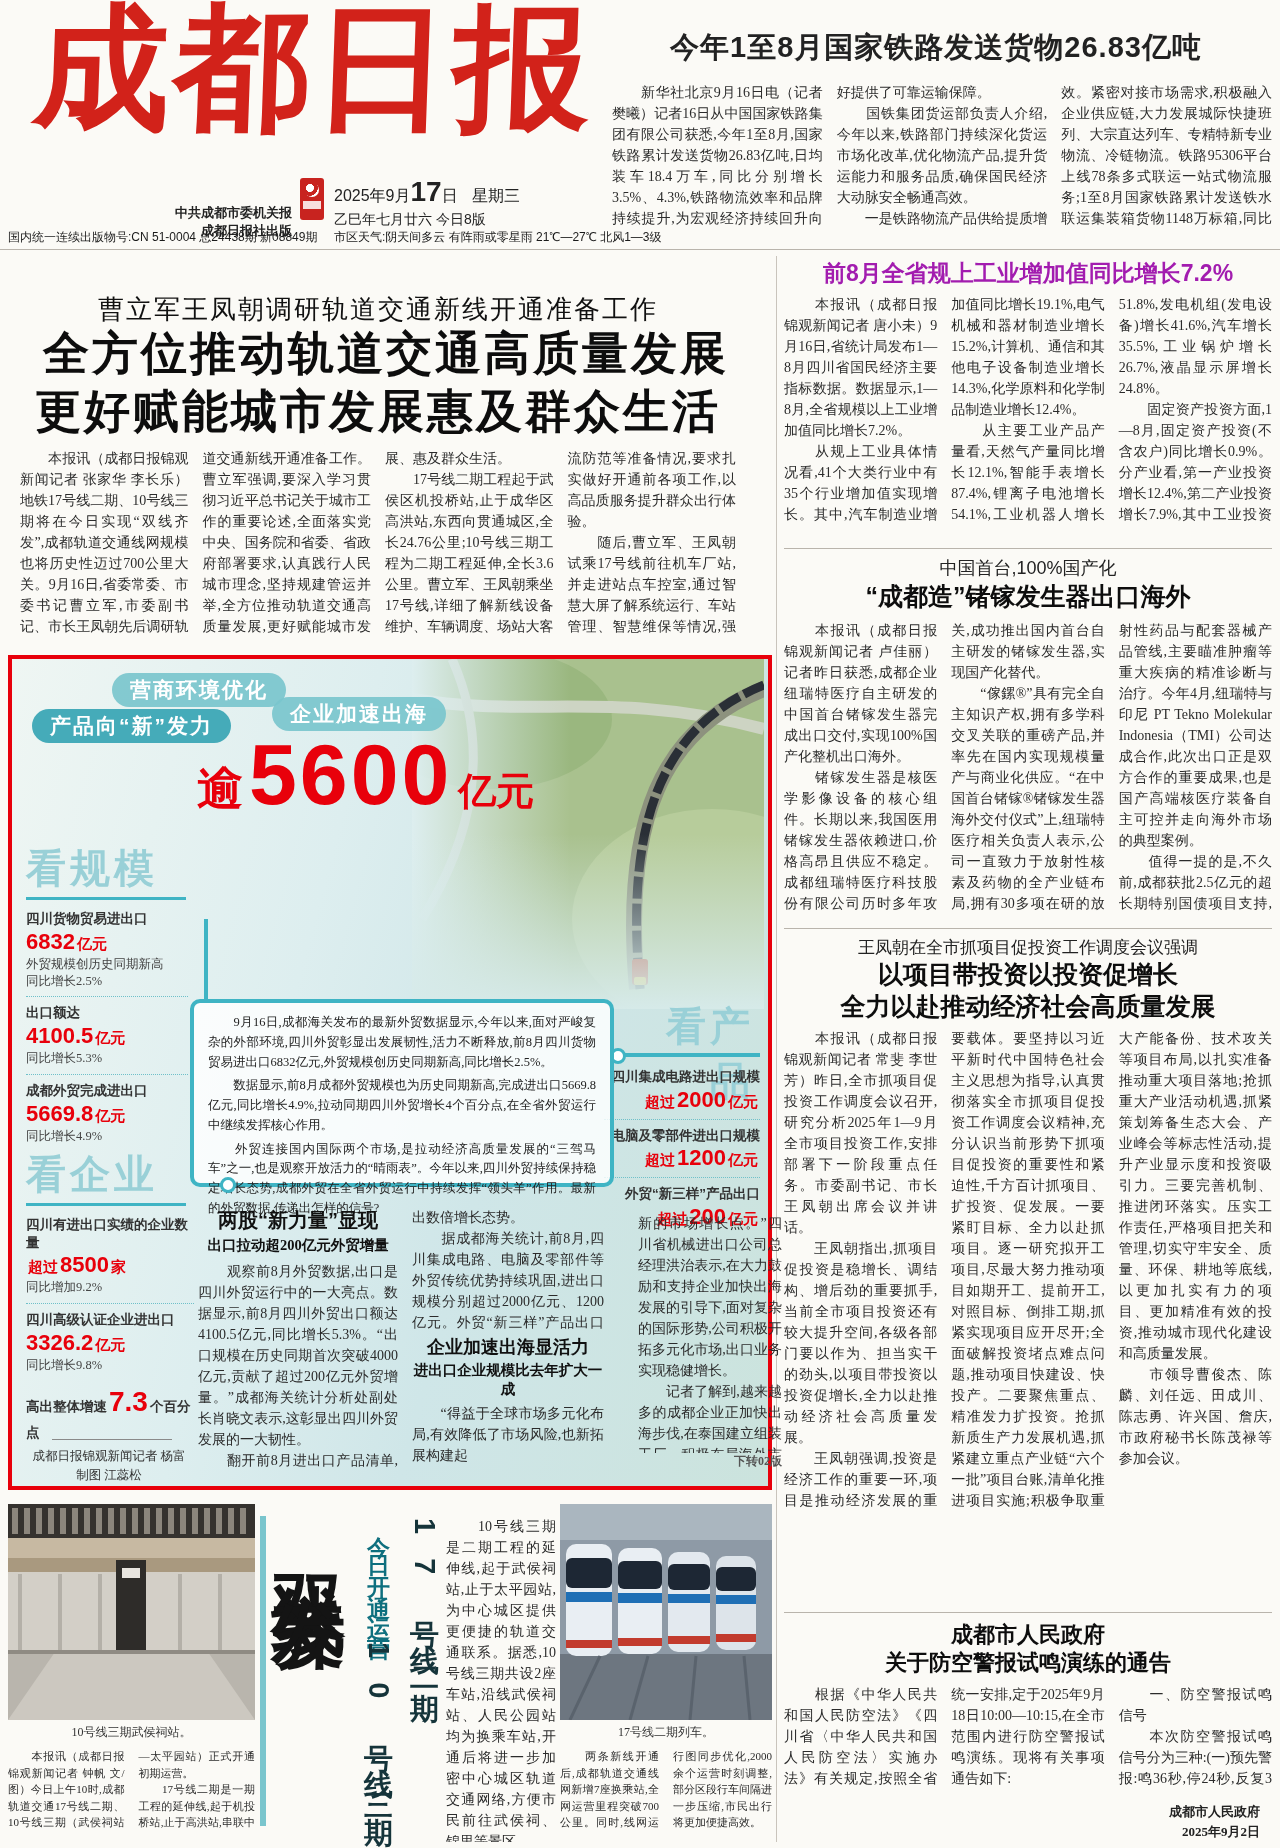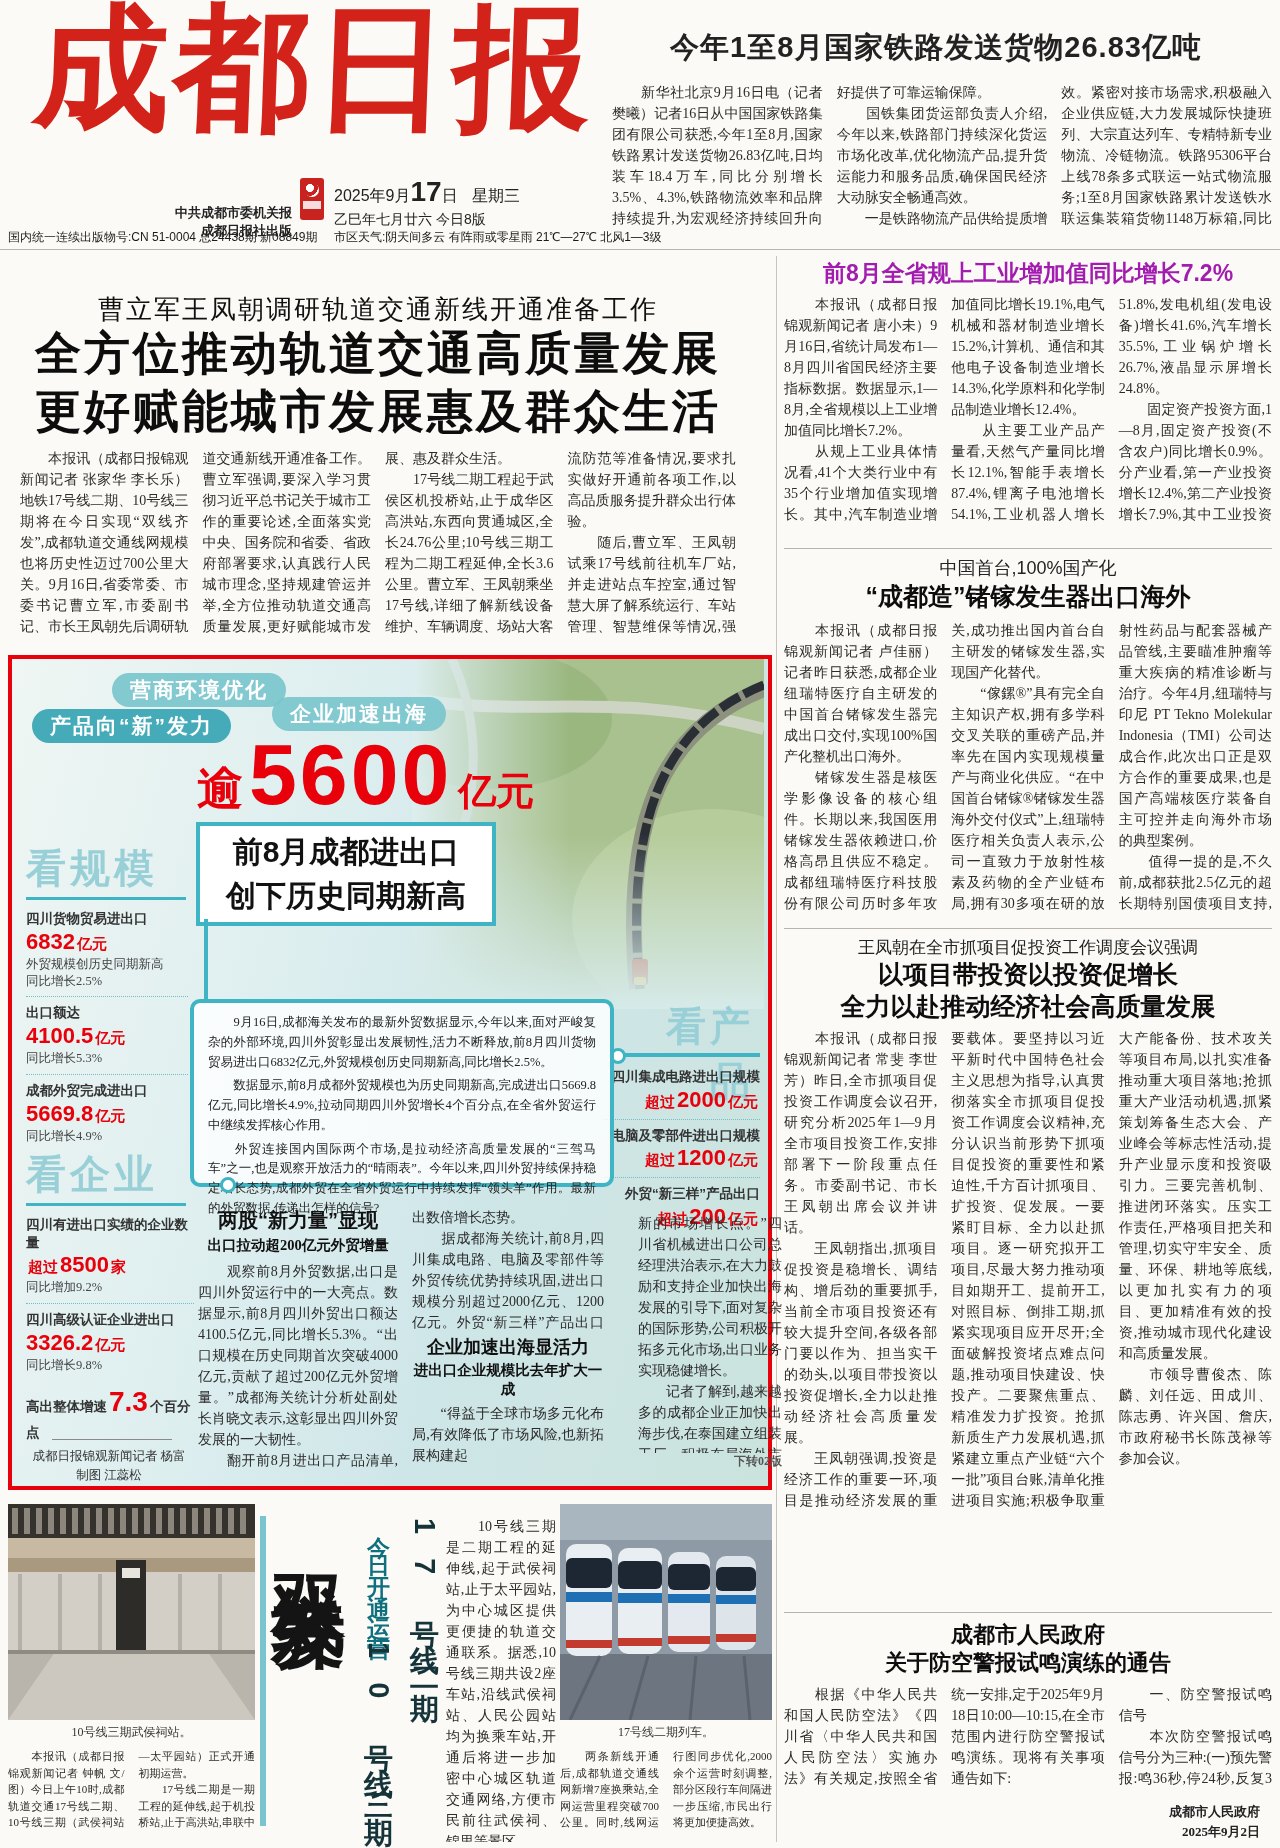--- a/index.html
+++ b/index.html
@@ -97,21 +97,21 @@
 
   <div class="abs h-rail sans ctr" style="left:600px;top:28px;width:672px;">今年1至8月国家铁路发送货物26.83亿吨</div>
   <div class="abs c" style="left:612px;top:82px;width:660px;height:152px;column-count:3;">　　新华社北京9月16日电（记者樊曦）记者16日从中国国家铁路集团有限公司获悉,今年1至8月,国家铁路累计发送货物26.83亿吨,日均装车18.4万车,同比分别增长3.5%、4.3%,铁路物流效率和品牌持续提升,为宏观经济持续回升向好提供了可靠运输保障。
 　　国铁集团货运部负责人介绍,今年以来,铁路部门持续深化货运市场化改革,优化物流产品,提升货运能力和服务品质,确保国民经济大动脉安全畅通高效。
 　　一是铁路物流产品供给提质增效。紧密对接市场需求,积极融入企业供应链,大力发展城际快捷班列、大宗直达列车、专精特新专业物流、冷链物流。铁路95306平台上线78条多式联运一站式物流服务;1至8月国家铁路累计发送铁水联运集装箱货物1148万标箱,同比增长17.5%。铁路物流金融服务持续扩容,服务小微企业成效明显。二是国计民生重点物资运输保障有力。发挥能源运输主通道作用,精心组织西煤东运、北煤南运、疆煤外运,有效助力各地迎峰度夏。1至8月,国家铁路发送煤炭13.8亿吨,其中电煤9.4亿吨,铁路直供电厂存煤保持较高水平。三是跨境货物运输高效畅通。与国内外海关、铁路部门加强协调联动,推动“数字口岸”建设,提升口岸交接和通关效率,中欧班列、中亚班列、西部陆海新通道班列等跨境货物列车保持稳定开行,畅通国际物流大通道,有力保障国际产业链供应链稳定,服务高质量共建“一带一路”。</div>
 
   <div class="abs rule" style="left:0;top:249px;width:1280px;"></div>
   <div class="abs vline" style="left:776px;top:256px;height:1586px;"></div>
 
   <div class="abs kicker ctr sans" style="left:20px;top:292px;width:716px;">曹立军王凤朝调研轨道交通新线开通准备工作</div>
-  <div class="abs bigh ctr sans" style="left:20px;top:328px;width:716px;">全方位推动轨道交通高质量发展</div>
+  <div class="abs bigh ctr sans" style="left:28px;top:328px;width:716px;">全方位推动轨道交通高质量发展</div>
   <div class="abs bigh ctr sans" style="left:20px;top:386px;width:716px;">更好赋能城市发展惠及群众生活</div>
   <div class="abs c" style="left:20px;top:448px;width:716px;height:198px;column-count:4;">　　本报讯（成都日报锦观新闻记者 张家华 李长乐）地铁17号线二期、10号线三期将在今日实现“双线齐发”,成都轨道交通线网规模也将历史性迈过700公里大关。9月16日,省委常委、市委书记曹立军,市委副书记、市长王凤朝先后调研轨道交通新线开通准备工作。曹立军强调,要深入学习贯彻习近平总书记关于城市工作的重要论述,全面落实党中央、国务院和省委、省政府部署要求,认真践行人民城市理念,坚持规建管运并举,全方位推动轨道交通高质量发展,更好赋能城市发展、惠及群众生活。
 　　17号线二期工程起于武侯区机投桥站,止于成华区高洪站,东西向贯通城区,全长24.76公里;10号线三期工程为二期工程延伸,全长3.6公里。曹立军、王凤朝乘坐17号线,详细了解新线设备维护、车辆调度、场站大客流防范等准备情况,要求扎实做好开通前各项工作,以高品质服务提升群众出行体验。
 　　随后,曹立军、王凤朝试乘17号线前往机车厂站,并走进站点车控室,通过智慧大屏了解系统运行、车站管理、智慧维保等情况,强调要强化科技赋能,聚焦轨交设备运维、行车组织等关键环节,扎实做好运营组织、安全管理、应急处置等工作,确保新线安全平稳运行。
 　　调研中,曹立军、王凤朝强调,轨道交通是现代城市公共交通系统的骨干。要坚持规划引领,科学合理安排轨道交通建设时序,扎实推进项目建设,持续推动线网布局优化、多网融合,统筹推进站点与周边功能空间建设,创新培育“轨道+”新业态新模式,更好满足群众通勤、休闲、消费等需求,让轨道交通发展成果更多更公平惠及市民群众。市领导曹俊杰,市政府秘书长陈茂禄参加调研。</div>
 
   <div class="abs rh ctr sans" style="left:784px;top:258px;width:488px;">前8月全省规上工业增加值同比增长7.2%</div>
   <div class="abs c" style="left:784px;top:294px;width:488px;height:248px;column-count:3;">　　本报讯（成都日报锦观新闻记者 唐小未）9月16日,省统计局发布1—8月四川省国民经济主要指标数据。数据显示,1—8月,全省规模以上工业增加值同比增长7.2%。
 　　从规上工业具体情况看,41个大类行业中有35个行业增加值实现增长。其中,汽车制造业增加值同比增长19.1%,电气机械和器材制造业增长15.2%,计算机、通信和其他电子设备制造业增长14.3%,化学原料和化学制品制造业增长12.4%。
 　　从主要工业产品产量看,天然气产量同比增长12.1%,智能手表增长87.4%,锂离子电池增长54.1%,工业机器人增长51.8%,发电机组(发电设备)增长41.6%,汽车增长35.5%,工业锅炉增长26.7%,液晶显示屏增长24.8%。
@@ -181,24 +181,20 @@
     <div class="abs pill pill1" style="left:100px;top:14px;">营商环境优化</div>
     <div class="abs pill pill2" style="left:20px;top:50px;">产品向“新”发力</div>
     <div class="abs pill pill1" style="left:260px;top:38px;">企业加速出海</div>
 
     <div class="abs bignum-row" style="left:185px;top:72px;">
       <span class="bn-yu">逾</span>
       <span class="bn-n">5600</span>
       <span class="bn-u">亿元</span>
     </div>
 
-    <div class="abs titlebox" style="left:184px;top:163px;width:292px;padding:4px 0;">
-      <div>前8月成都进出口</div>
-      <div>创下历史同期新高</div>
-    </div>
     <div class="abs tealbar" style="left:192px;top:260px;width:4px;height:83px;"></div>
 
     <div class="abs seclbl" style="left:14px;top:182px;">看规模</div>
     <div class="abs tealbar" style="left:14px;top:238px;width:160px;height:3px;"></div>
     <div class="abs" style="left:14px;top:244px;width:162px;">
       <div class="si">
         <div class="sl">四川货物贸易进出口</div>
         <div class="sn"><span class="num">6832</span><span class="unit">亿元</span></div>
         <div class="sm">外贸规模创历史同期新高</div>
         <div class="sm">同比增长2.5%</div>

